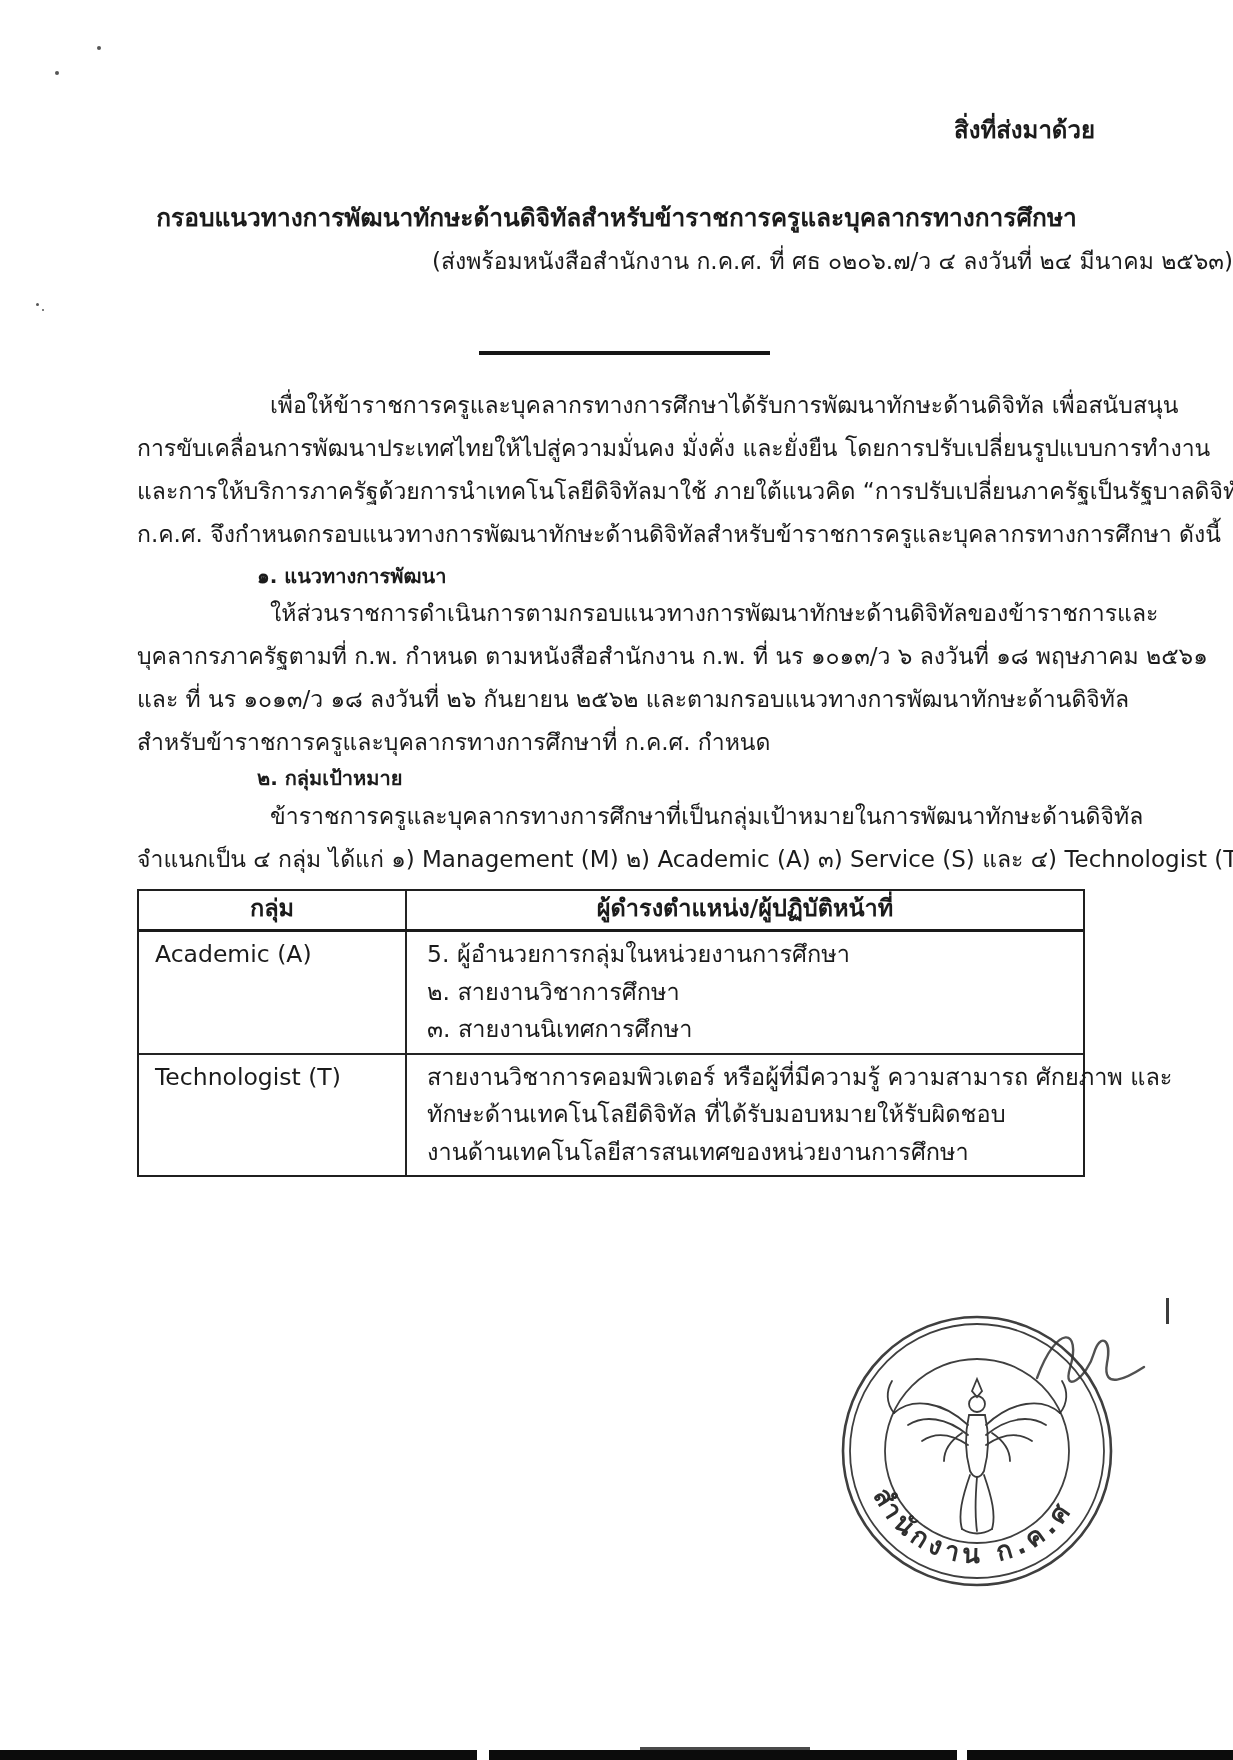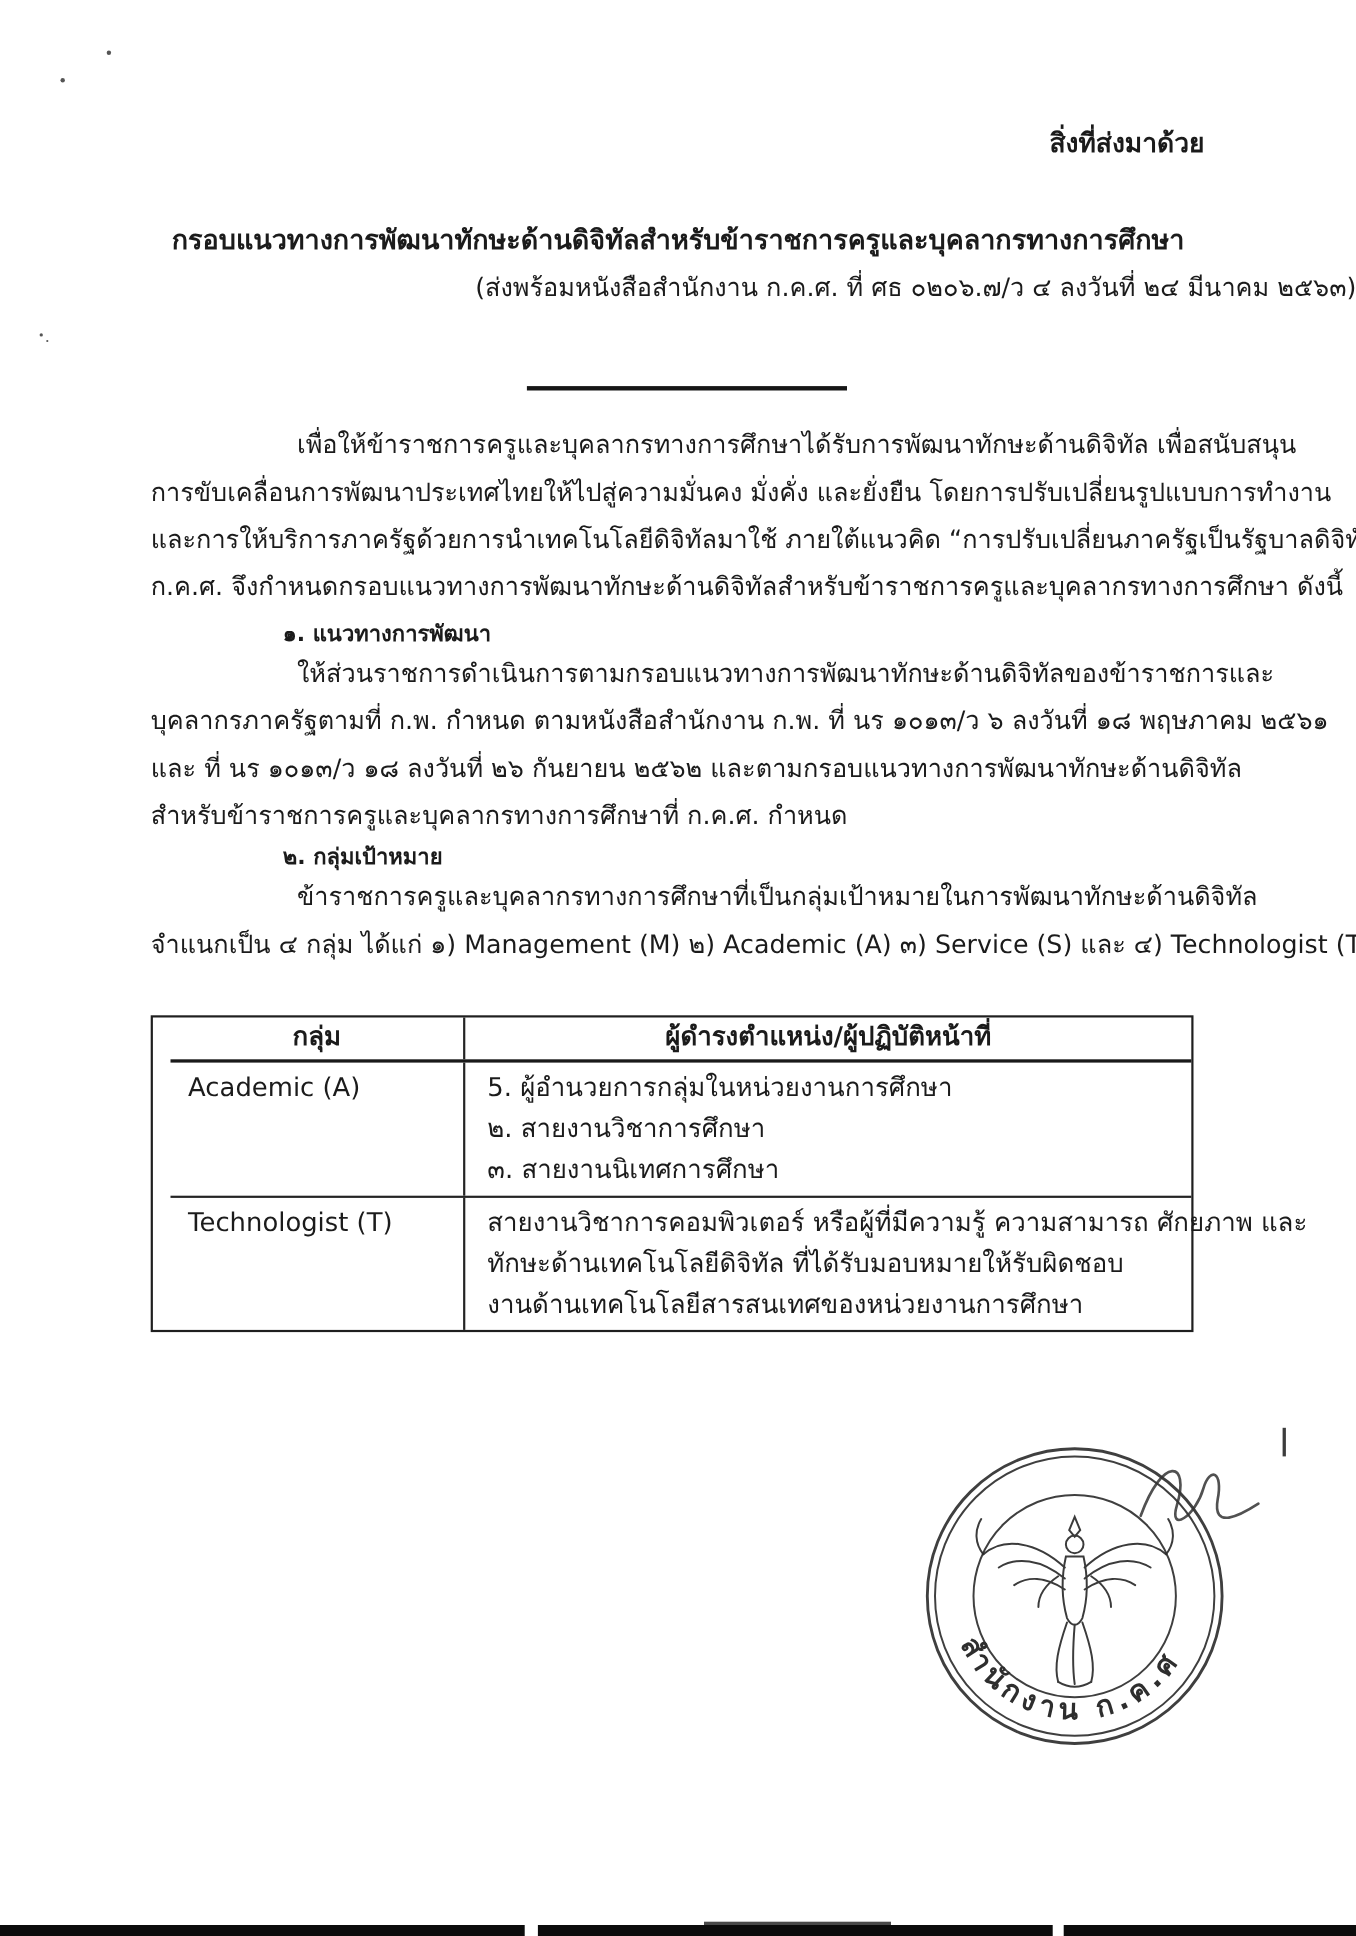--- a/index.html
+++ b/index.html
@@ -41,25 +41,24 @@
   .p2 { top: 592px; }
   .p3 { top: 795px; }
 
   .sec-heading {
     left: 257px; font-size: 20px; font-weight: 700; line-height: 36px; white-space: nowrap;
   }
   .h1 { top: 558px; }
   .h2 { top: 760px; }
 
   .k-table {
-    top: 923px; left: 137px; width: 948px;
+    top: 889px; left: 137px; width: 948px;
     border: 2.5px solid #1f1f1f;
     font-size: 23.5px;
     background: transparent;
-    padding-left: 16px;
   }
   .trow { display: flex; border-bottom: 2px solid #242424; }
   .trow:last-child { border-bottom: none; }
   .thead { border-bottom: 3px solid #1a1a1a; }
   .cell { padding: 2px 10px; }
   .cell.c-group {
     flex: 0 0 268px; border-right: 2px solid #242424; padding-left: 16px;
   }
   .cell.c-items { flex: 1 1 auto; padding-left: 20px; }
   .thead .cell { text-align: center; font-weight: 600; height: 38px; line-height: 34px; padding: 0; }

